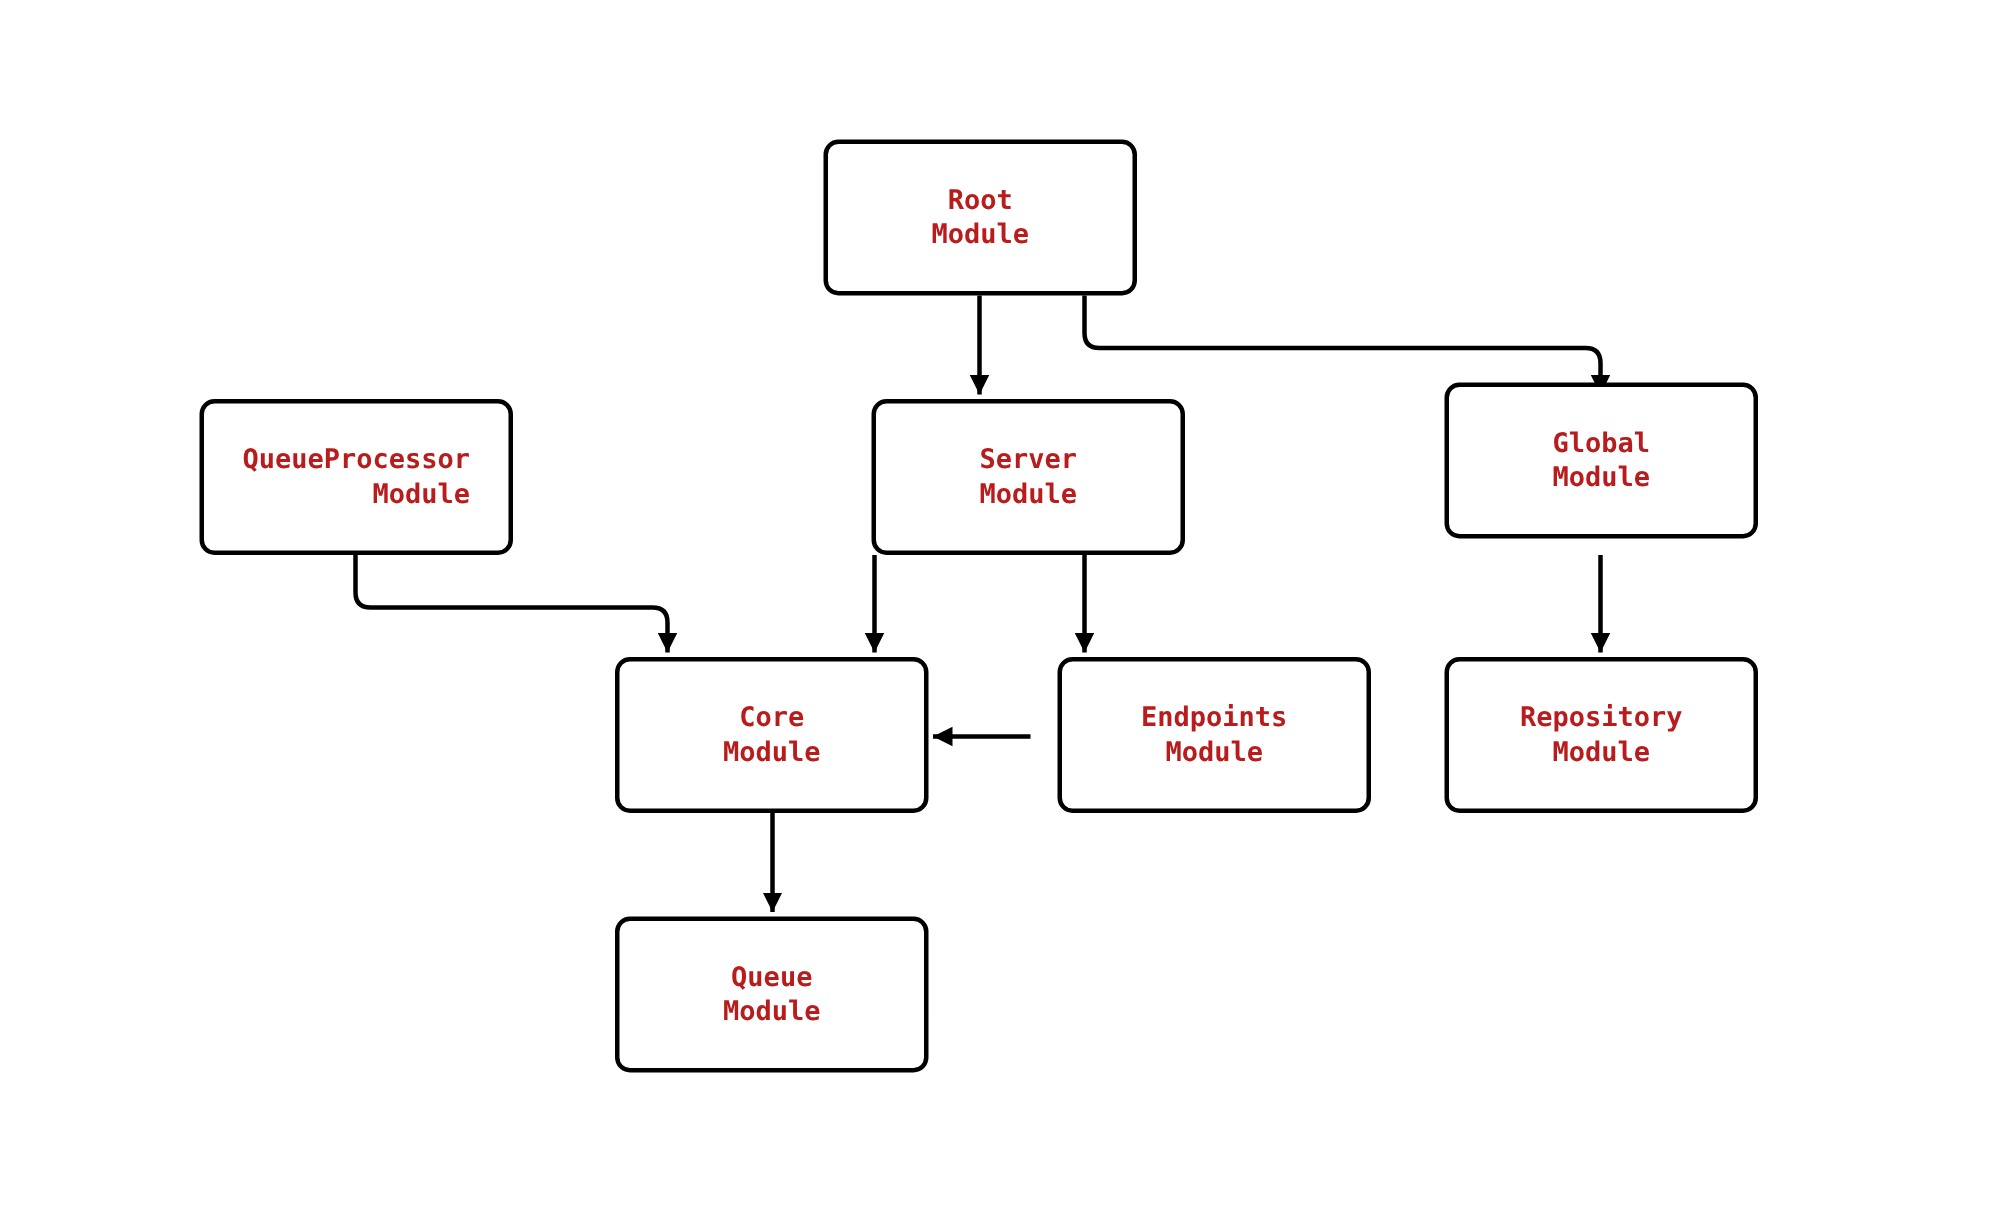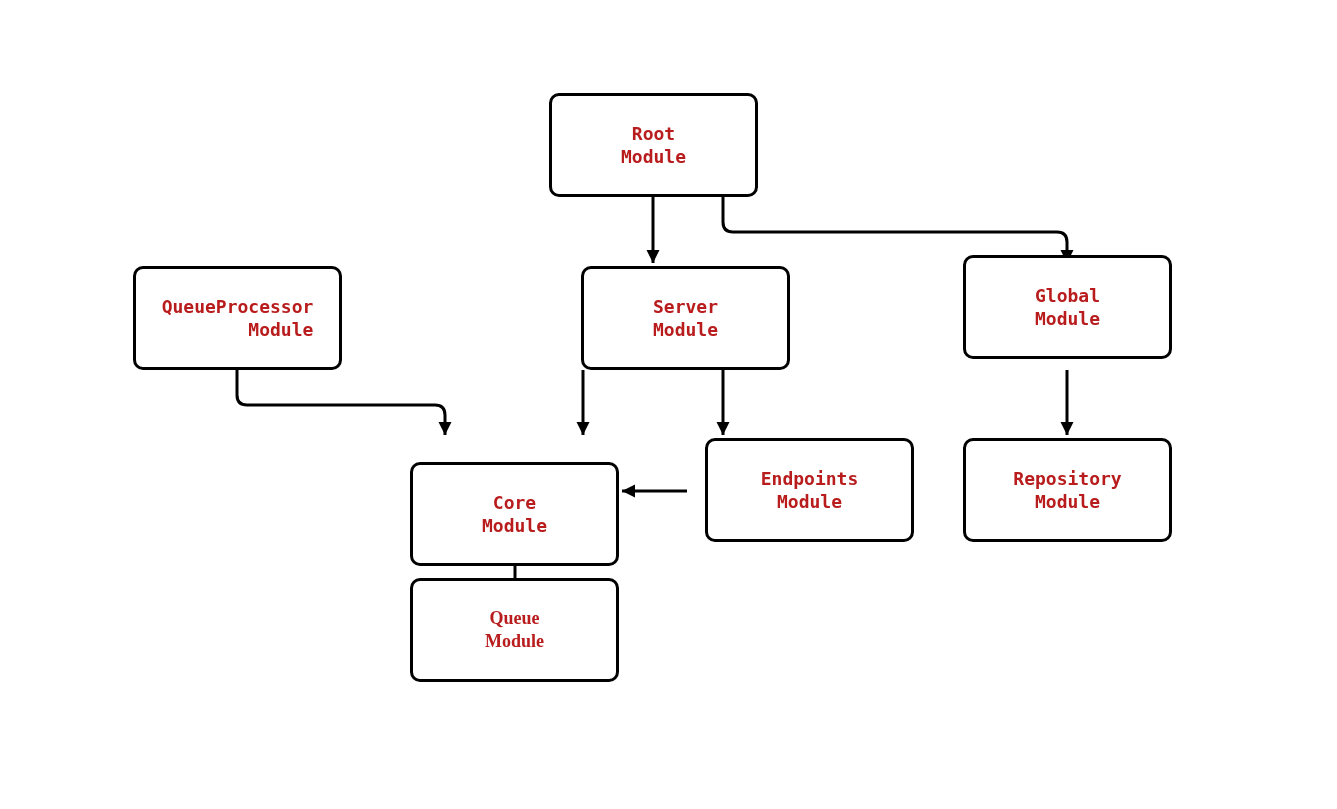--- a/index.html
+++ b/index.html
@@ -41,24 +41,24 @@
     font-weight: bold;
     line-height: 23px;
     color: #b91c1c;
     white-space: pre-line;
   }
   
   #node-root          { left: 549px; top: 93px;  }
   #node-queueprocessor{ left: 133px; top: 266px; text-align: right; }
   #node-server        { left: 538px; top: 266px; margin-left: 43px; }
   #node-global        { left: 963px; top: 255px; }
-  #node-core          { left: 410px; top: 462px; }
+  #node-core          { left: 410px; top: 438px; }
   #node-endpoints     { left: 687px; top: 438px; margin-left: 18px; }
   #node-repository    { left: 963px; top: 438px; }
-  #node-queue         { left: 410px; top: 578px; font-family: Liberation Serif, serif; }
+  #node-queue         { left: 410px; top: 611px; }
   .edge {
     fill: none;
     stroke: #000000;
     stroke-width: 3px;
   }
 </style>
 </head>
 <body>
 
 <div id="canvas">

